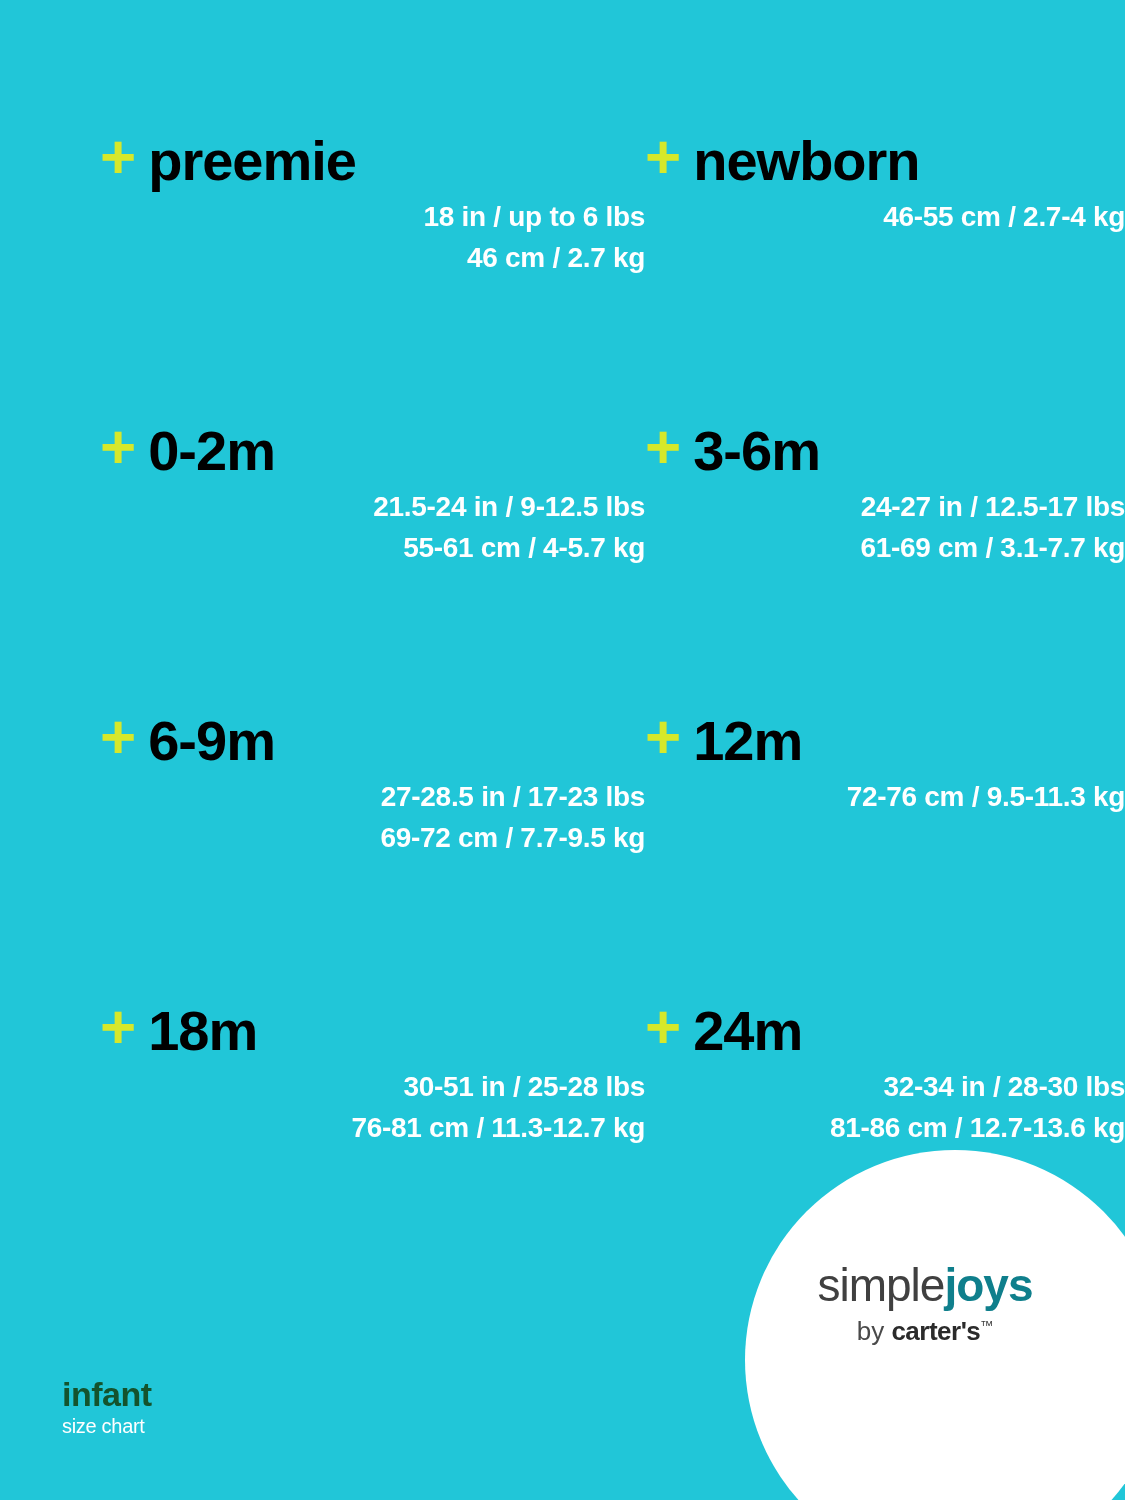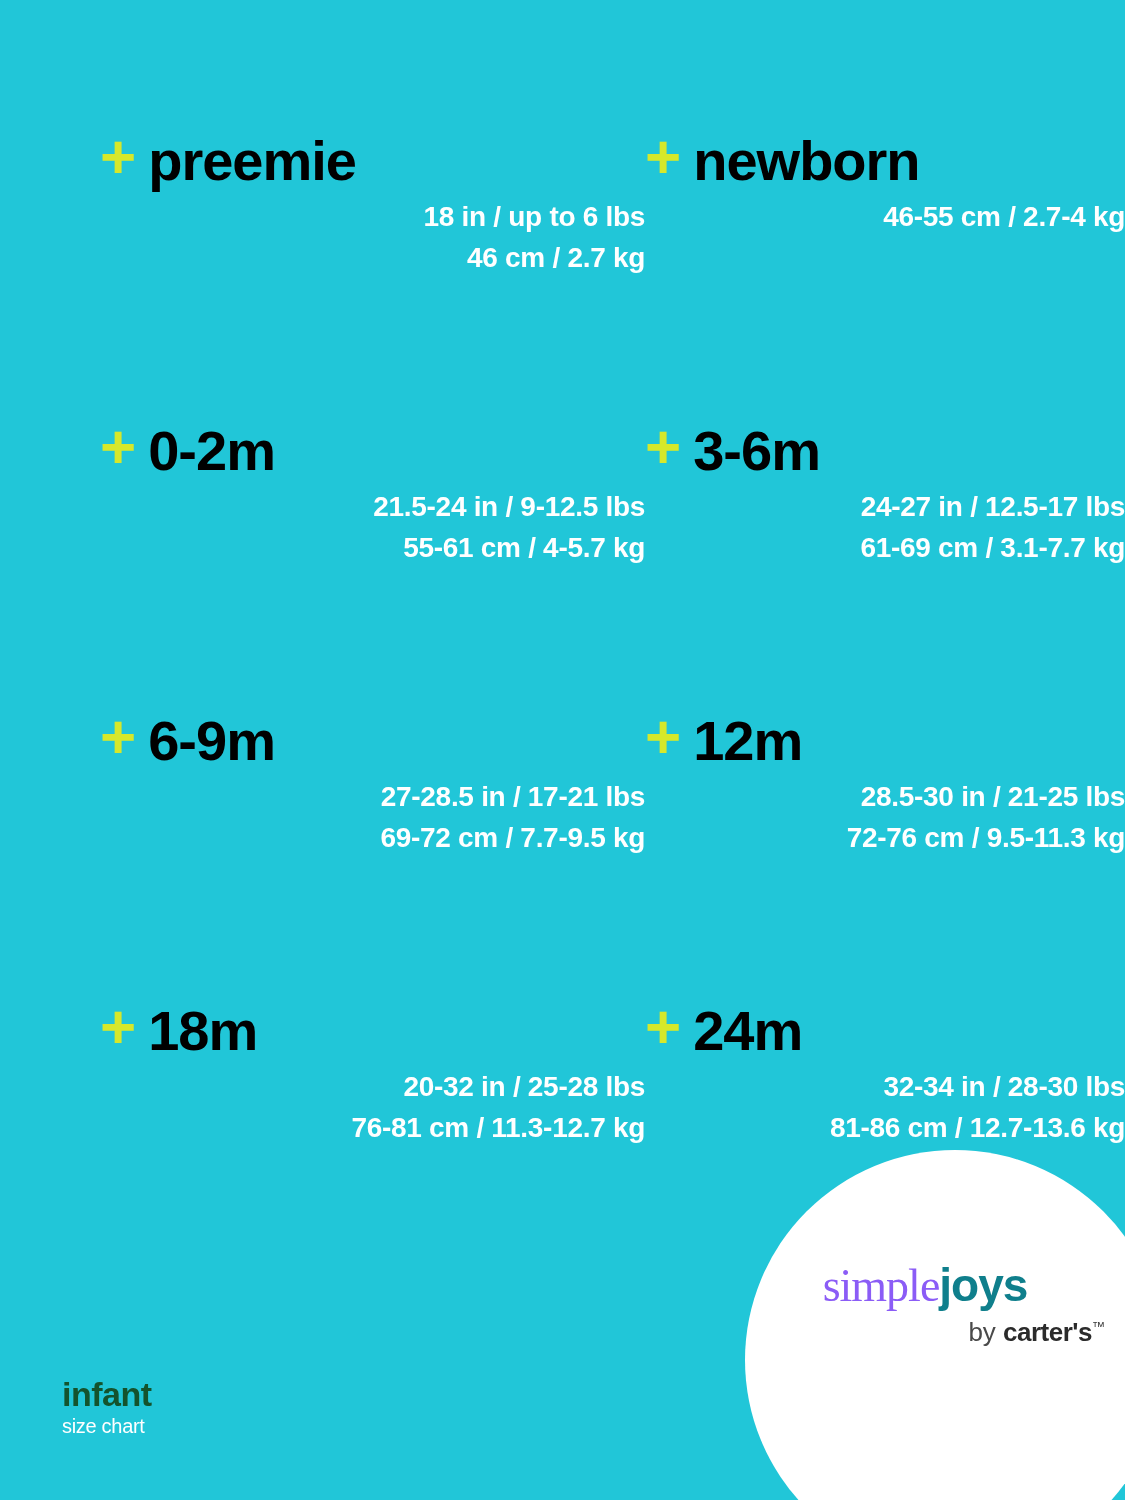--- a/index.html
+++ b/index.html
@@ -101,37 +101,35 @@
     top: 112px;
     width: 360px;
     text-align: center;
   }
   .brand-main {
     font-size: 46px;
     line-height: 1;
     white-space: nowrap;
   }
   .brand-simple {
-    color: #8b5cf6;
+    color: #404040;
     font-weight: normal;
     letter-spacing: -1px;
-    font-family: Liberation Serif, serif;
   }
   .brand-joys {
     color: #0f7f8c;
     font-weight: bold;
     letter-spacing: -1px;
   }
   .brand-by {
     margin-top: 10px;
     font-size: 26px;
     color: #3a3a3a;
     line-height: 1;
     white-space: nowrap;
-    text-align: right;
   }
   .brand-by .by {
     font-weight: normal;
     color: #4a4a4a;
   }
   .brand-by .carters {
     font-weight: bold;
     color: #2b2b2b;
     letter-spacing: -0.5px;
   }
@@ -180,39 +178,38 @@
       </div>
       <div class="size-line">24-27 in / 12.5-17 lbs</div>
       <div class="size-line">61-69 cm / 3.1-7.7 kg</div>
     </div>
 
     <div class="size-block">
       <div class="size-head">
         <span class="plus">+</span>
         <span class="size-name">6-9m</span>
       </div>
-      <div class="size-line">27-28.5 in / 17-21 lbs</div>
+      <div class="size-line">27-28.5 in / 17-23 lbs</div>
       <div class="size-line">69-72 cm / 7.7-9.5 kg</div>
     </div>
 
     <div class="size-block">
       <div class="size-head">
         <span class="plus">+</span>
         <span class="size-name">12m</span>
       </div>
-      <div class="size-line">28.5-30 in / 21-25 lbs</div>
       <div class="size-line">72-76 cm / 9.5-11.3 kg</div>
     </div>
 
     <div class="size-block">
       <div class="size-head">
         <span class="plus">+</span>
         <span class="size-name">18m</span>
       </div>
-      <div class="size-line">20-32 in / 25-28 lbs</div>
+      <div class="size-line">30-51 in / 25-28 lbs</div>
       <div class="size-line">76-81 cm / 11.3-12.7 kg</div>
     </div>
 
     <div class="size-block">
       <div class="size-head">
         <span class="plus">+</span>
         <span class="size-name">24m</span>
       </div>
       <div class="size-line">32-34 in / 28-30 lbs</div>
       <div class="size-line">81-86 cm / 12.7-13.6 kg</div>

